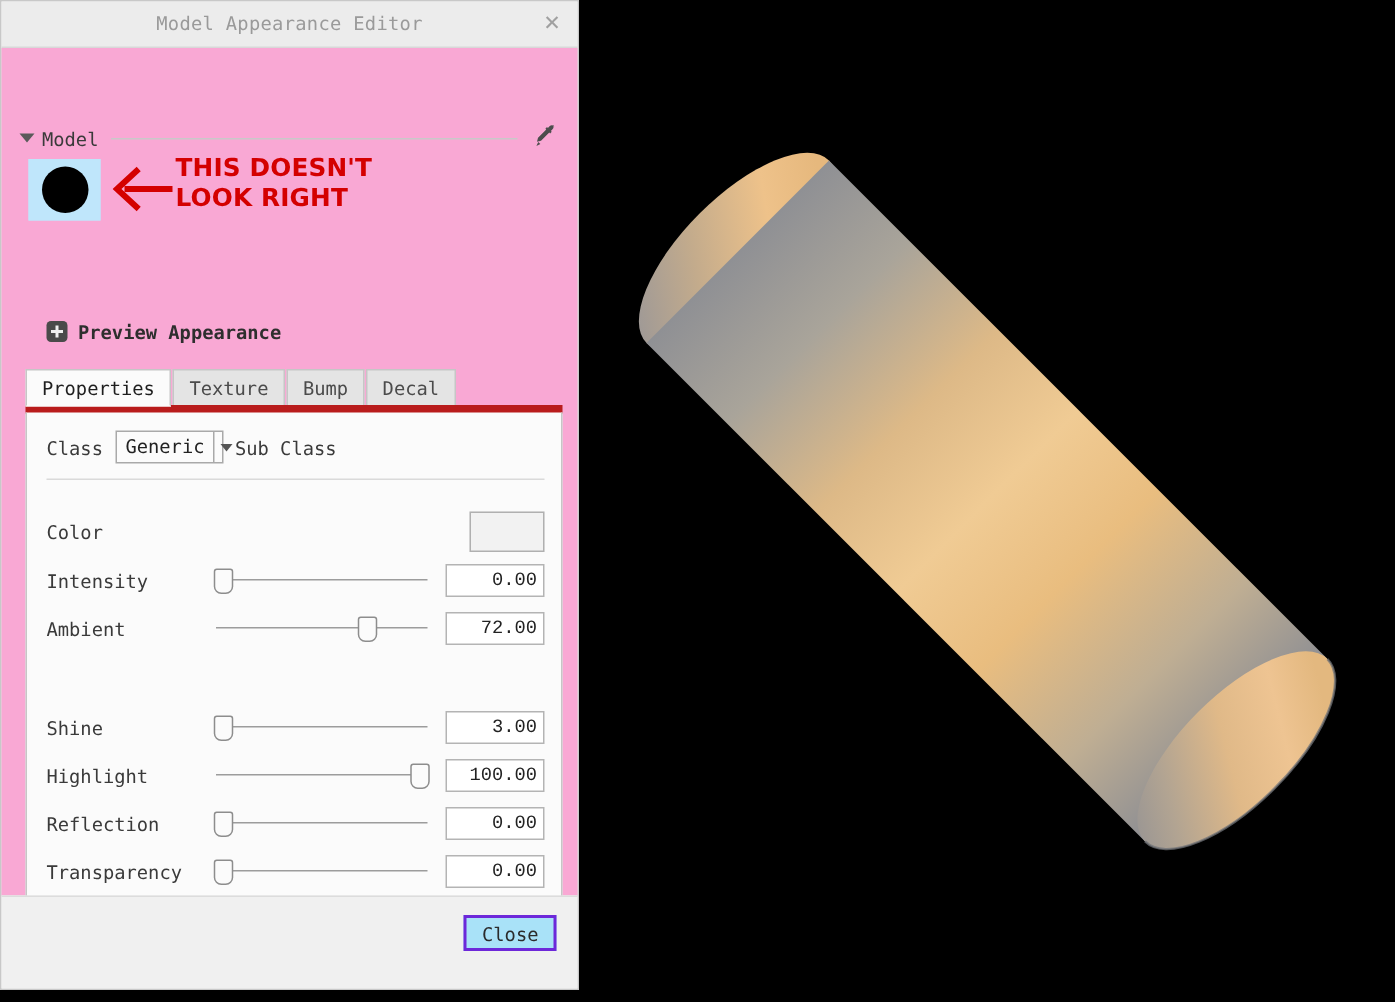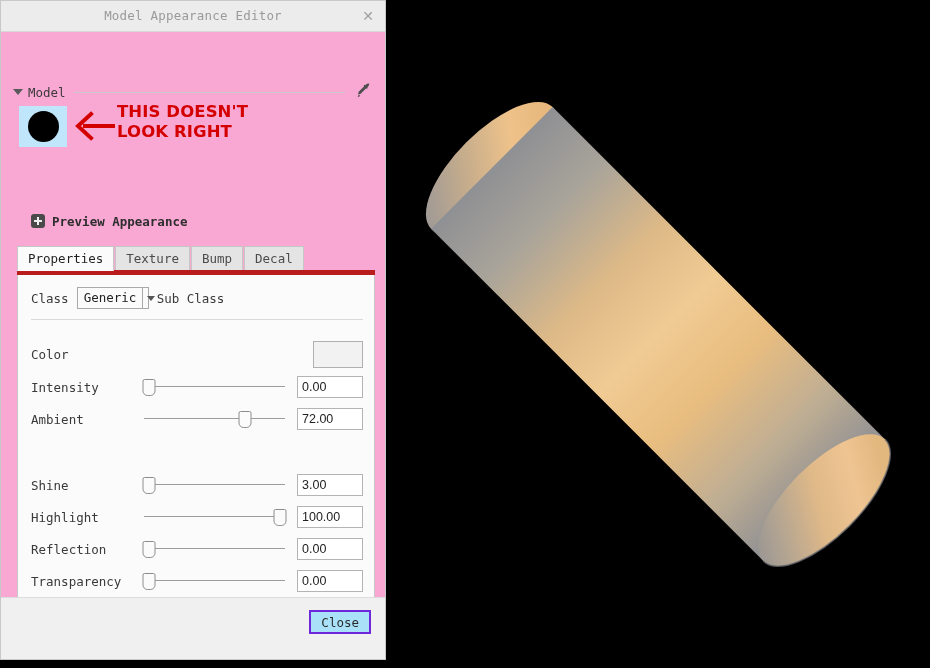--- a/index.html
+++ b/index.html
@@ -336,24 +336,25 @@
     border-radius: 2px 2px 5px 5px;
     transform: translateX(-50%);
   }
   .numbox {
     width: 66px; height: 22px;
     margin-left: 10px;
     background: #ffffff;
     border: 1px solid #b4b4b4;
     font-size: 12.5px;
     color: #222222;
-    font-family: Liberation Sans, sans-serif;
+    font-family: Liberation Mono, monospace;
     line-height: 20px;
     padding: 0 4px;
     flex: 0 0 auto;
+    text-align: right;
   }
   .colorbox {
     width: 50px; height: 27px;
     margin-left: 26px;
     border: 1px solid #b0b0b0;
     flex: 0 0 auto;
     cursor: pointer;
   }
 
   

